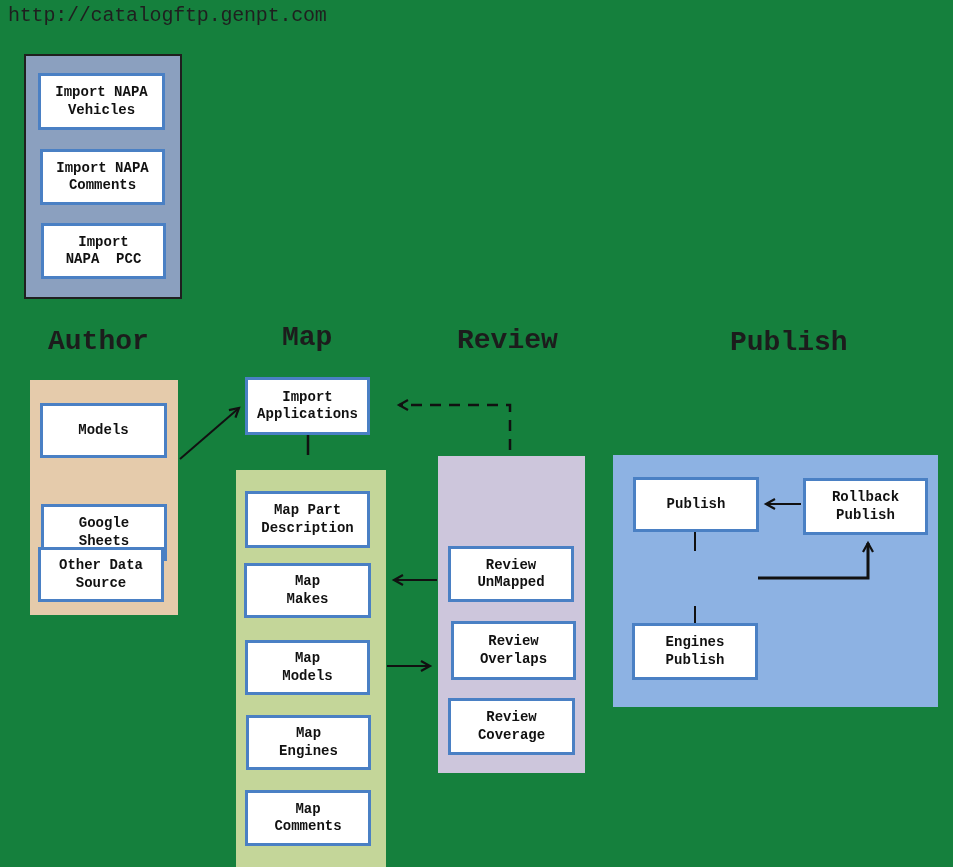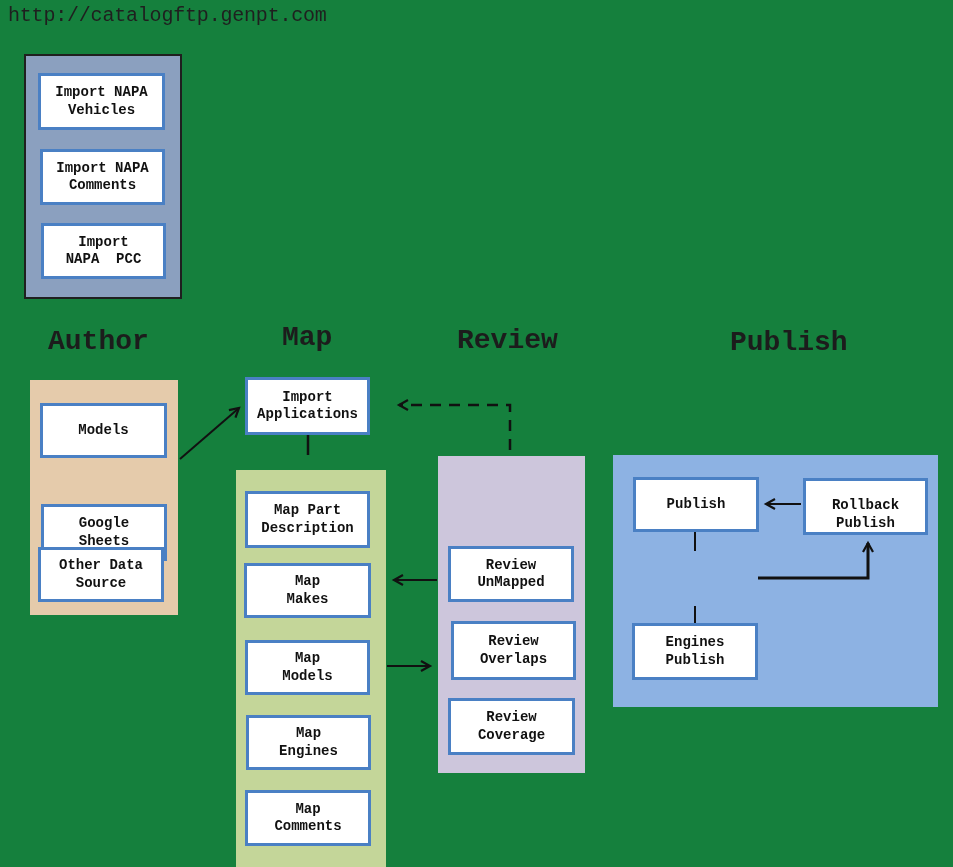--- a/index.html
+++ b/index.html
@@ -116,21 +116,21 @@
     <div class="wbox" style="left:10px;top:242px;width:127px;height:57px;">
       <span>Review
 Coverage</span>
     </div>
   </div>
 
   <div class="panel panel-publish">
     <div class="wbox" style="left:20px;top:22px;width:126px;height:55px;">
       <span>Publish</span>
     </div>
-    <div class="wbox" style="left:190px;top:23px;width:125px;height:57px;align-items:flex-end;">
+    <div class="wbox" style="left:190px;top:23px;width:125px;height:57px;">
       <span>Rollback
 Publish</span>
     </div>
     <div class="wbox" style="left:19px;top:168px;width:126px;height:57px;">
       <span>Engines
 Publish</span>
     </div>
   </div>
 
   <svg class="arrows" width="953" height="867" viewBox="0 0 953 867">

